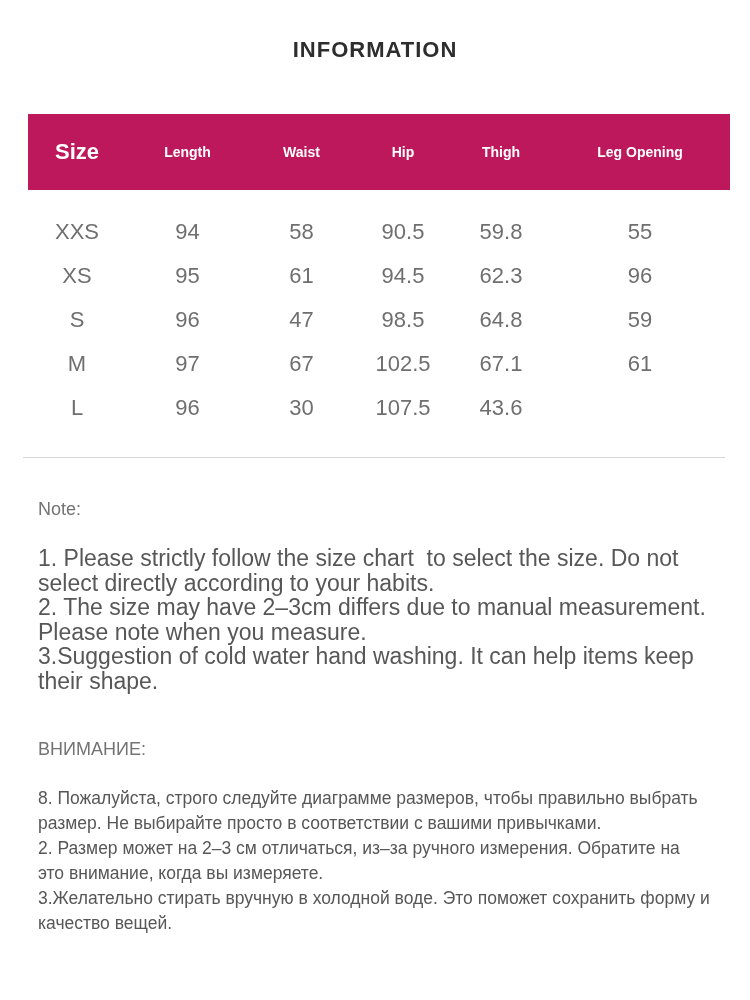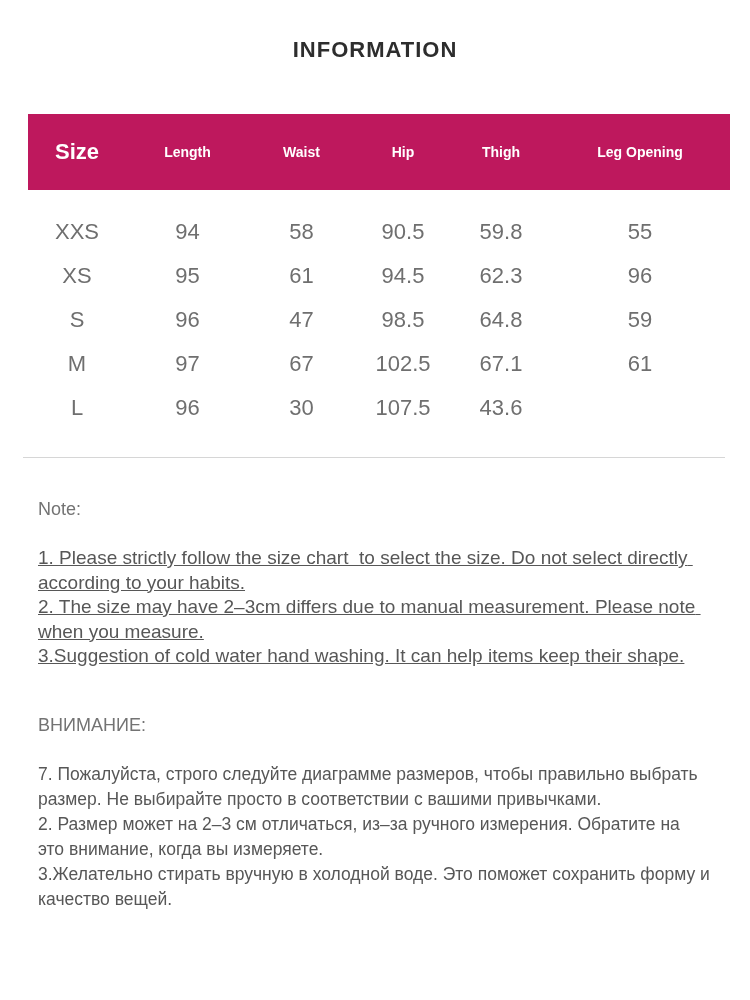--- a/index.html
+++ b/index.html
@@ -62,24 +62,23 @@
     margin: 41px 40px 0 38px;
     color: #575757;
   }
   .note-heading {
     font-size: 18px;
     line-height: 21px;
     color: #737373;
   }
   .note-items { margin-top: 26px; }
   .note-items.en p {
-    font-size: 19px;
+    font-size: 23px;
     line-height: 24.5px;
     white-space: pre-wrap;
-    text-decoration: underline;
   }
   .note-items.ru p {
     font-size: 17.5px;
     line-height: 25px;
     white-space: pre-wrap;
   }
   .notes.ru-block { margin-top: 46px; }
 </style>
 </head>
 <body>
@@ -146,17 +145,17 @@
   <div class="note-items en">
     <p>1. Please strictly follow the size chart  to select the size. Do not select directly according to your habits.</p>
     <p>2. The size may have 2–3cm differs due to manual measurement. Please note when you measure.</p>
     <p>3.Suggestion of cold water hand washing. It can help items keep their shape.</p>
   </div>
 </div>
 
 <div class="notes ru-block">
   <div class="note-heading">ВНИМАНИЕ:</div>
   <div class="note-items ru">
-    <p>7. Пожалуйста, строго следуйте диаграмме размеров, чтобы правильно выбрать размер. Не выбирайте просто в соответствии с вашими привычками.</p>
+    <p>8. Пожалуйста, строго следуйте диаграмме размеров, чтобы правильно выбрать размер. Не выбирайте просто в соответствии с вашими привычками.</p>
     <p>2. Размер может на 2–3 см отличаться, из–за ручного измерения. Обратите на это внимание, когда вы измеряете.</p>
     <p>3.Желательно стирать вручную в холодной воде. Это поможет сохранить форму и качество вещей.</p>
   </div>
 </div>
 
 </body></html>

